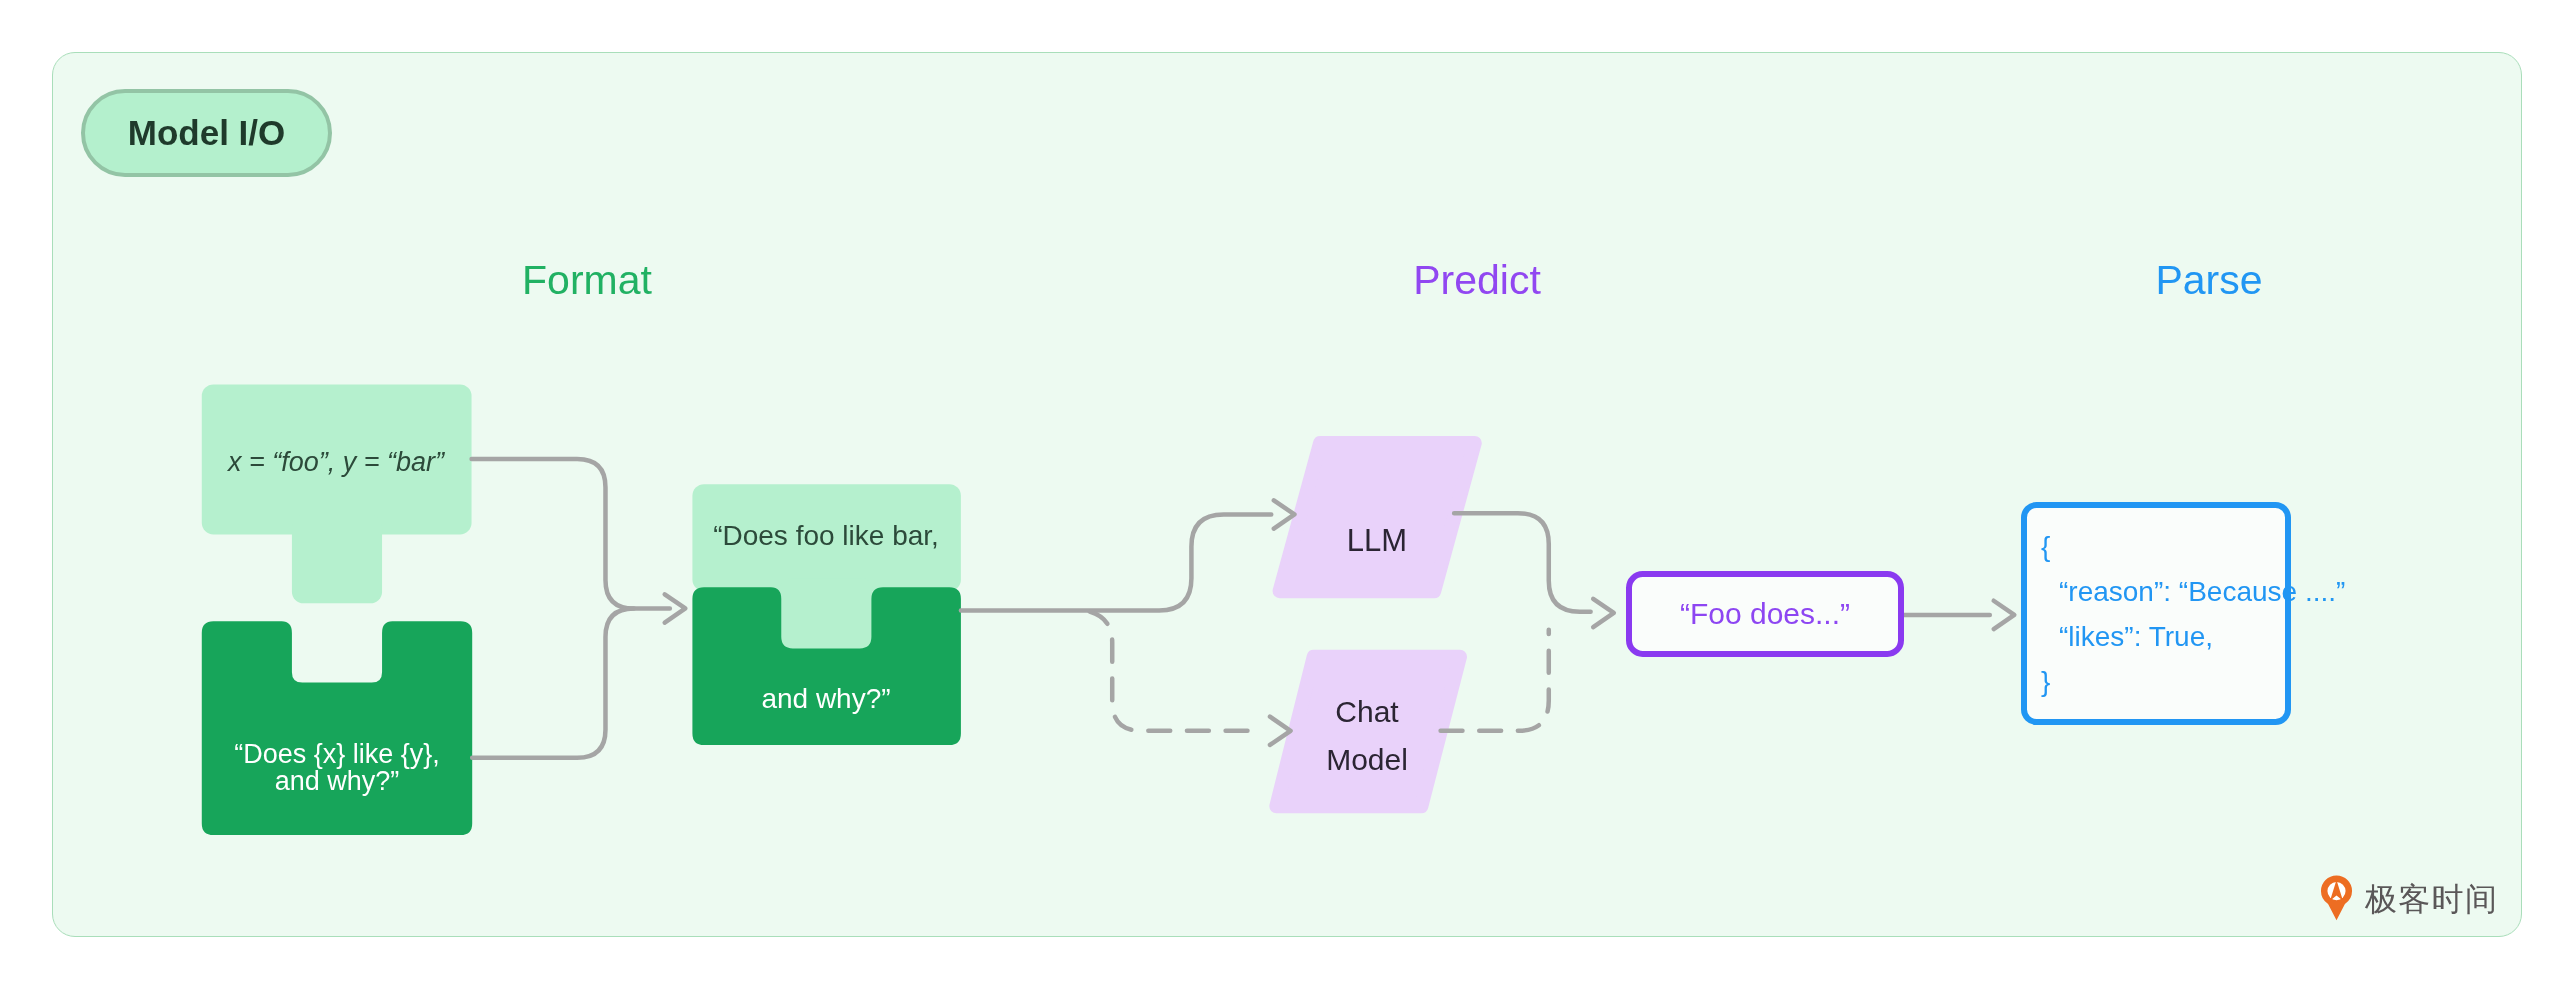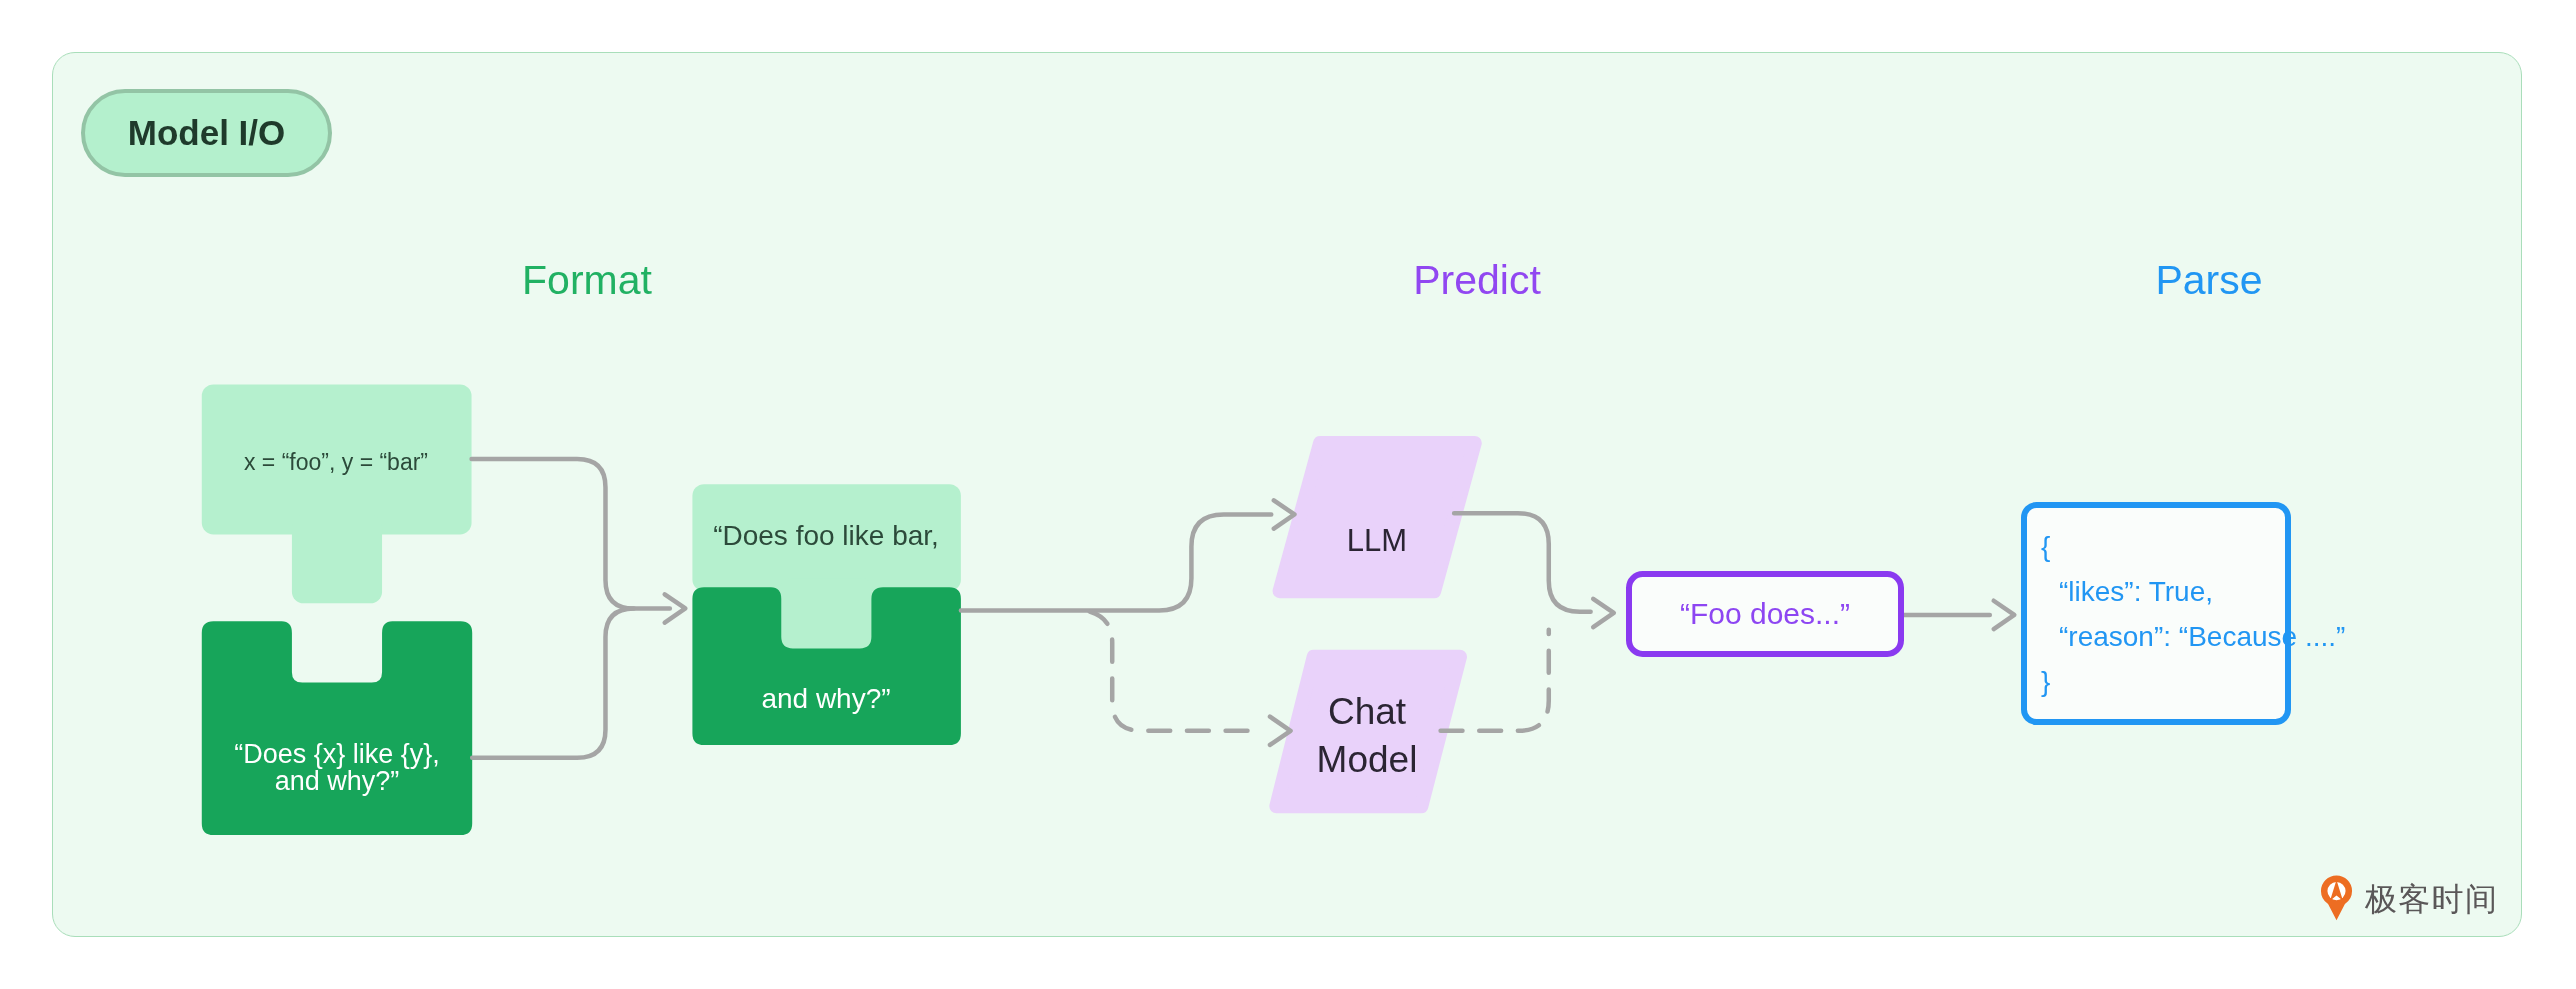--- a/index.html
+++ b/index.html
@@ -54,26 +54,26 @@
     stroke-linecap: round;
     stroke-linejoin: round;
   }
   .conn.dashed { stroke-dasharray: 34 26; }
 
   .shape-label {
     position: absolute;
     transform: translate(-50%, -50%);
     white-space: nowrap;
   }
-  .t-dark-green { color: var(--green_text_dark, #2c4a3a); font-size: 23px; }
+  .t-dark-green { color: var(--green_text_dark, #2c4a3a); font-size: 27px; font-style: italic; }
   .t-white      { color: var(--white_text, #ffffff);      font-size: 27px; }
   .t-mid-green  { color: var(--green_text_dark, #2c4a3a); font-size: 28px; }
   .t-mid-white  { color: var(--white_text, #ffffff);      font-size: 28px; }
   .t-llm        { color: var(--dark_text, #2b2533);       font-size: 31px; margin-top: 25px; }
-  .t-chat       { color: var(--dark_text, #2b2533);       font-size: 37px; }
+  .t-chat       { color: var(--dark_text, #2b2533);       font-size: 30px; }
 
   .foo-box {
     position: absolute;
     left: 1626px; top: 571px;
     width: 278px; height: 86px;
     box-sizing: border-box;
     border: 6.4px solid var(--purple_border, #8a3af0);
     border-radius: 16.7px;
     background: var(--box_bg, #fafdfb);
     display: flex; align-items: center; justify-content: center;
@@ -172,22 +172,22 @@
 <div class="shape-label t-llm" style="left:1377px; top:516px;">LLM</div>
 <div class="shape-label t-chat" style="left:1367px; top:712px;">Chat</div>
 <div class="shape-label t-chat" style="left:1367px; top:760px;">Model</div>
 
 <div class="foo-box">
   <span>“Foo does...”</span>
 </div>
 
 <div class="json-box">
   <div class="json-line">{</div>
+  <div class="json-line indent">“reason”: “Because ....”</div>
   <div class="json-line indent">“likes”: True,</div>
-  <div class="json-line indent">“reason”: “Because ....”</div>
   <div class="json-line">}</div>
 </div>
 
 <div class="brand">
   <svg width="39" height="57" viewBox="0 0 60 88">
     <path d="M 6 31 A 24 24 0 1 1 54 31 A 24 24 0 0 1 43 51 L 30 76 L 17 51 A 24 24 0 0 1 6 31 Z" style="fill:var(--logo_orange,#ed6d22)"></path>
     <circle cx="30" cy="31" r="14" fill="#ffffff"></circle>
     <polygon points="30,14 40,46 30,38 20,46" style="fill:var(--logo_orange,#ed6d22)"></polygon>
   </svg>
   <span class="brand-text">极客时间</span>

